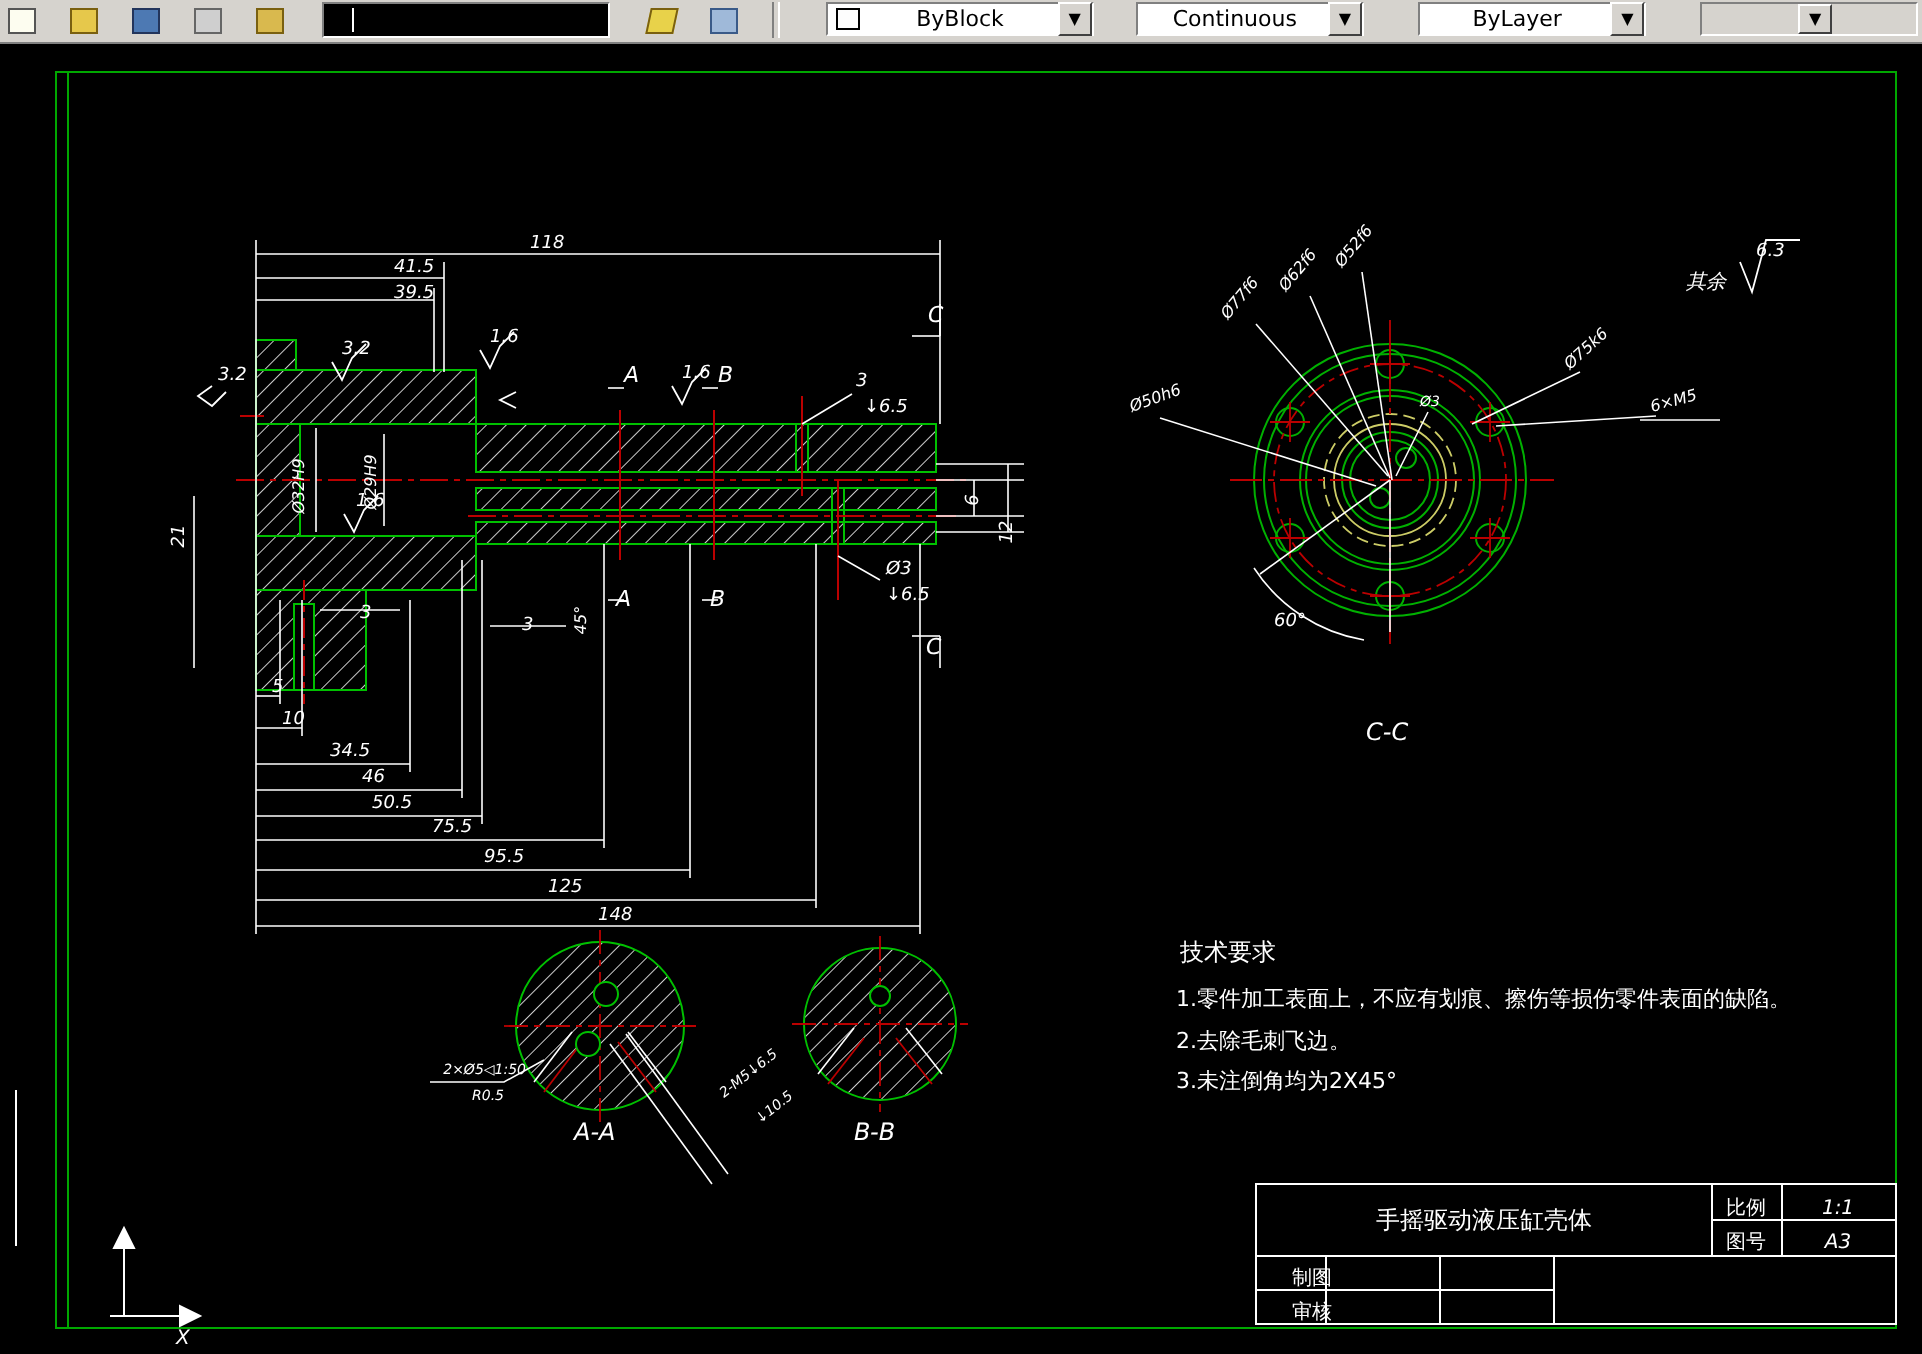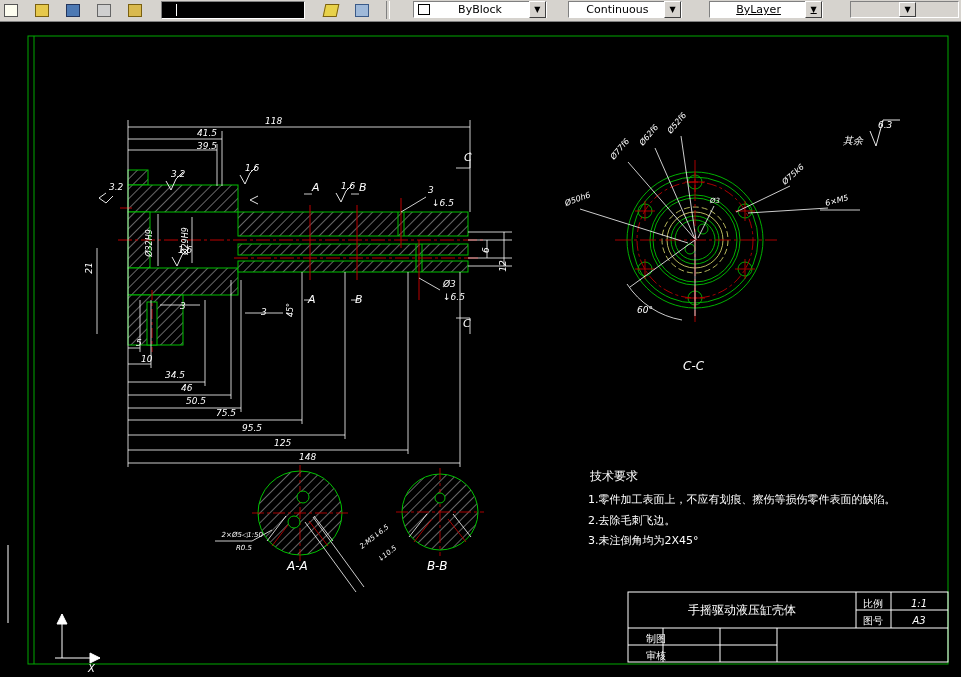--- a/index.html
+++ b/index.html
@@ -60,21 +60,21 @@
     <span class="tb-sep"></span>
     <div class="combo" style="width:150px;">
       <span class="chip"></span>
       <span class="val">ByBlock</span>
       <span class="arrow">▼</span>
     </div>
     <div class="combo" style="width:128px;">
       <span class="val">Continuous</span>
       <span class="arrow">▼</span>
     </div>
-    <div class="combo" style="width:128px;margin-left:14px;text-decoration:underline;">
+    <div class="combo" style="width:128px;margin-left:14px;">
       <span class="val">ByLayer</span>
       <span class="arrow">▼</span>
     </div>
     <div class="combo disabled" style="width:122px;margin-left:14px;flex-direction:column;">
       <span class="val">随颜色</span>
       <span class="arrow">▼</span>
     </div>
   </div>
 
   <svg width="961" height="677" viewBox="0 0 961 677" style="position:absolute;left:0;top:0;">

